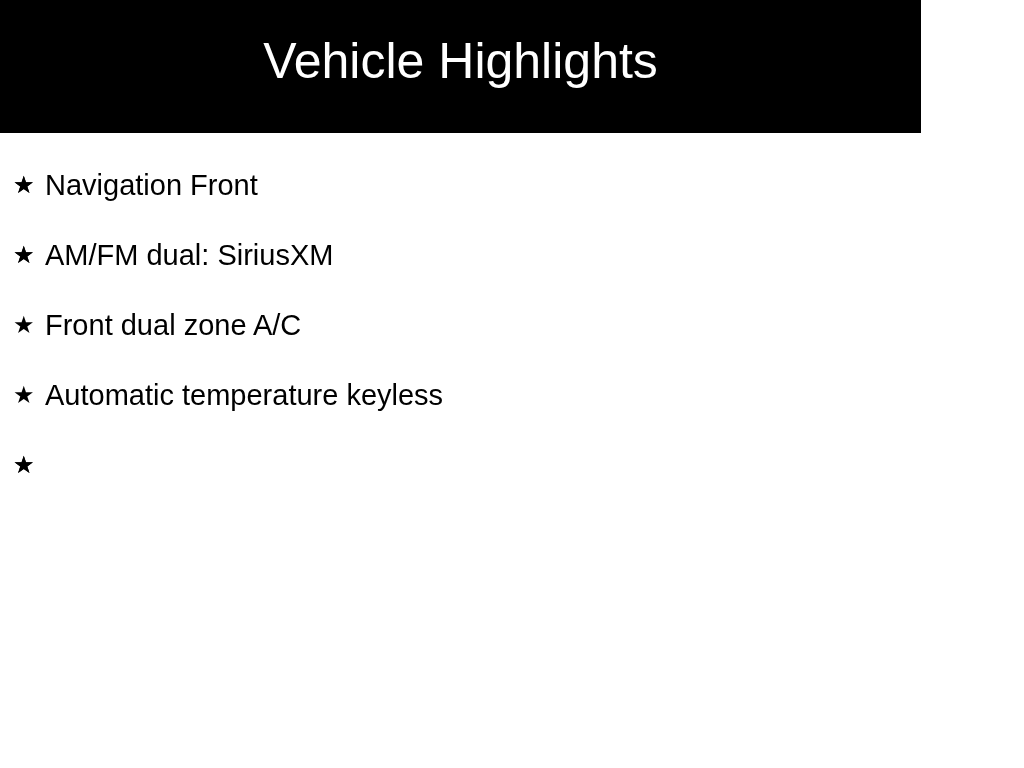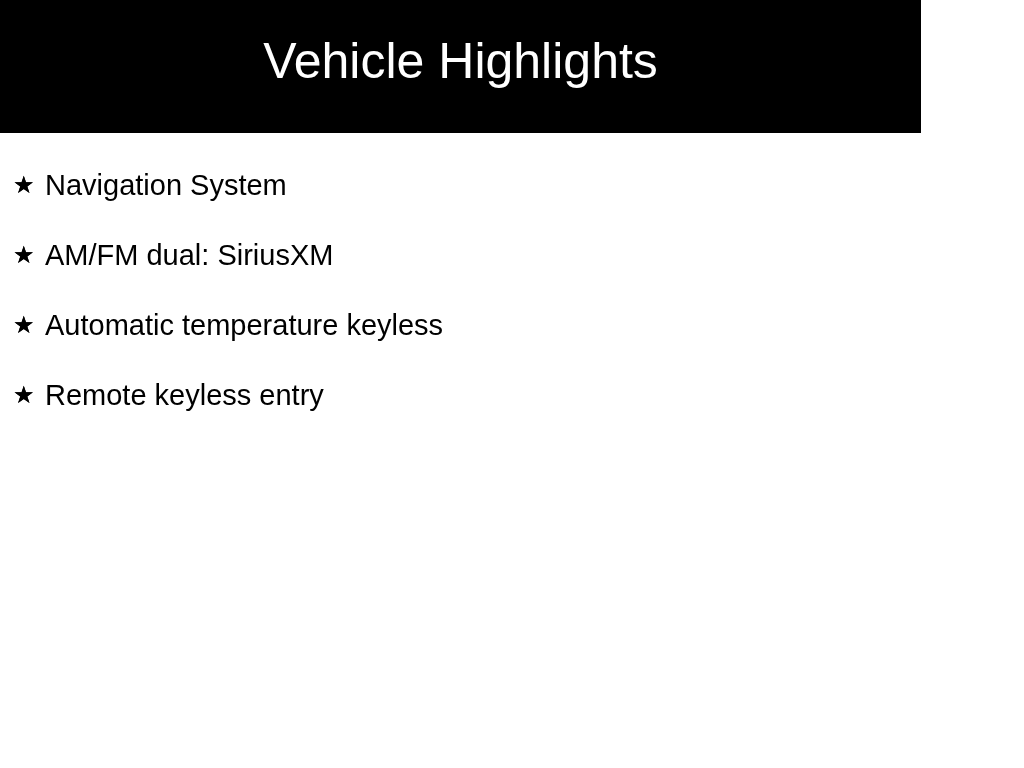--- a/index.html
+++ b/index.html
@@ -59,21 +59,21 @@
 </style>
 </head>
 <body>
 
 <div class="slide">
   <header class="slide-header">
     <h1 class="slide-title">Vehicle Highlights</h1>
   </header>
   <ul class="highlights-list" id="highlights-list">
       <li class="highlight-item"><span class="star-bullet">★</span></li>
-      <li class="highlight-item"><span class="star-bullet">★</span><span class="bullet-text">Navigation System</span></li>
+      <li class="highlight-item"><span class="star-bullet">★</span><span class="bullet-text">Navigation Front</span></li>
       <li class="highlight-item"><span class="star-bullet">★</span></li>
       <li class="highlight-item"><span class="star-bullet">★</span><span class="bullet-text">AM/FM dual: SiriusXM</span></li>
-      <li class="highlight-item"><span class="star-bullet">★</span></li>
+      <li class="highlight-item"><span class="star-bullet">★</span><span class="bullet-text">Front dual zone A/C</span></li>
       <li class="highlight-item"><span class="star-bullet">★</span><span class="bullet-text">Automatic temperature keyless</span></li>
       <li class="highlight-item"><span class="star-bullet">★</span></li>
-      <li class="highlight-item"><span class="star-bullet">★</span><span class="bullet-text">Remote keyless entry</span></li>
+      <li class="highlight-item"><span class="star-bullet">★</span></li>
     </ul>
 </div>
 
 </body></html>

